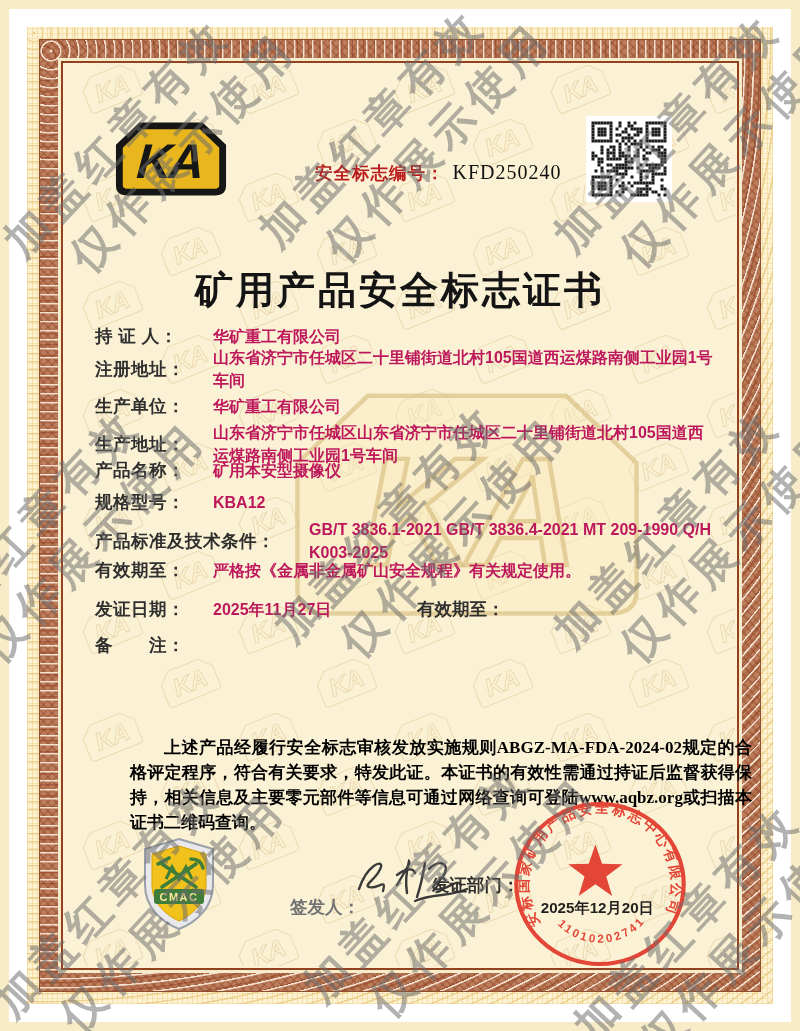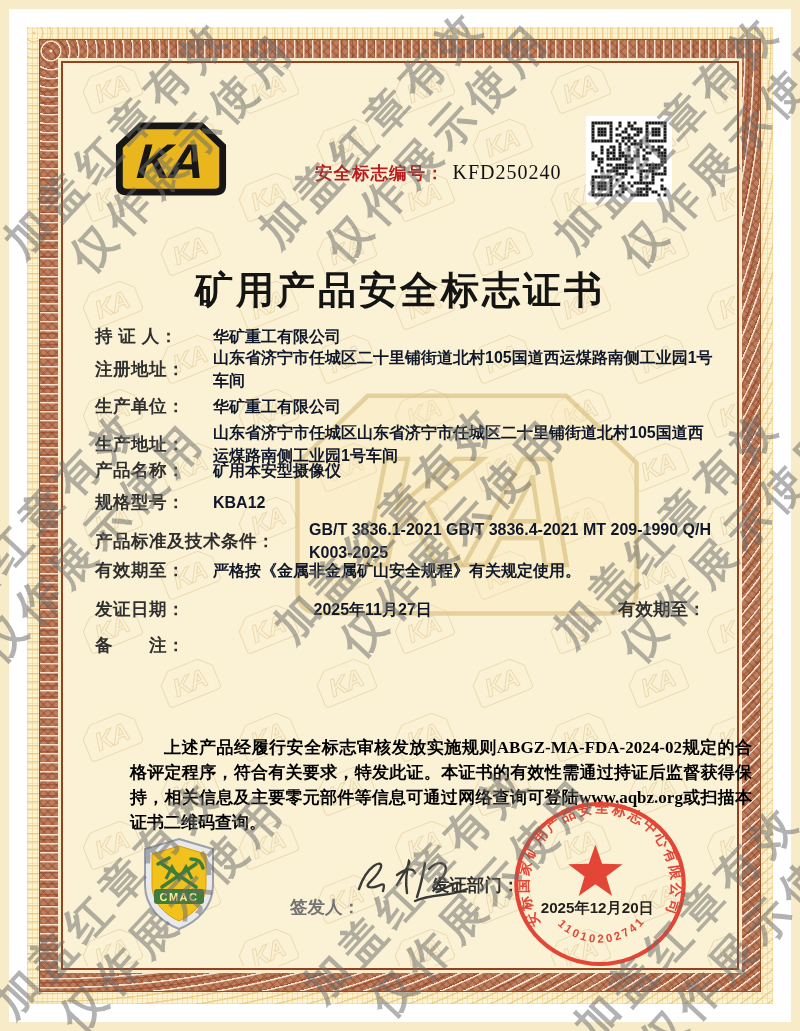--- a/index.html
+++ b/index.html
@@ -25,23 +25,23 @@
   .bg-svg{position:absolute;left:0;top:0;z-index:0;}
   .fg{position:absolute;z-index:2;}
   .ka-logo{left:46px;top:56px;width:120px;height:76px;}
   .markline{left:250px;top:96px;white-space:nowrap;}
   .markline .mlbl{font:600 17.5px "Liberation Sans",sans-serif;color:#b91c1c;letter-spacing:1px;}
   .markline .mval{font:400 20px "Liberation Serif",serif;color:#111;letter-spacing:1px;margin-left:8px;}
   .qr{left:521px;top:51px;width:86px;height:86px;background:#fff;}
   .cert-title{left:0;right:0;top:172px;text-align:center;
       font:900 38px "Liberation Serif",serif;color:#141414;letter-spacing:3px;margin-top:28px;}
   
-  .row{position:absolute;left:30px;width:620px;display:flex;align-items:center;z-index:2;justify-content:space-between;}
+  .row{position:absolute;left:30px;width:620px;display:flex;align-items:center;z-index:2;}
   .lbl{flex:none;width:118px;font:600 17.5px "Liberation Sans",sans-serif;color:#2f2f2f;letter-spacing:.5px;}
-  .val{flex:1;font:700 16px "Liberation Sans",sans-serif;color:#0f172a;line-height:23px;}
+  .val{flex:1;font:700 16px "Liberation Sans",sans-serif;color:#be185d;line-height:23px;}
   .row-std .lbl{width:214px;}
   .row-std .val{word-break:break-all;}
   .row-dates .val1{flex:none;width:185px;}
   .row-dates .lbl2{flex:none;width:97px;font:600 17.5px "Liberation Sans",sans-serif;color:#2f2f2f;margin-left:19px;}
   .statement{left:25px;top:670px;width:622px;font:700 17px "Liberation Serif",serif;color:#000;
       line-height:25px;text-align:justify;text-indent:2em;margin-left:40px;}
   
   .cmac{left:74px;top:772px;width:80px;height:94px;}
   .signer{left:225px;top:830px;font:600 17.5px "Liberation Sans",sans-serif;color:#737373;}
   .sig{left:288px;top:786px;width:120px;height:60px;}

